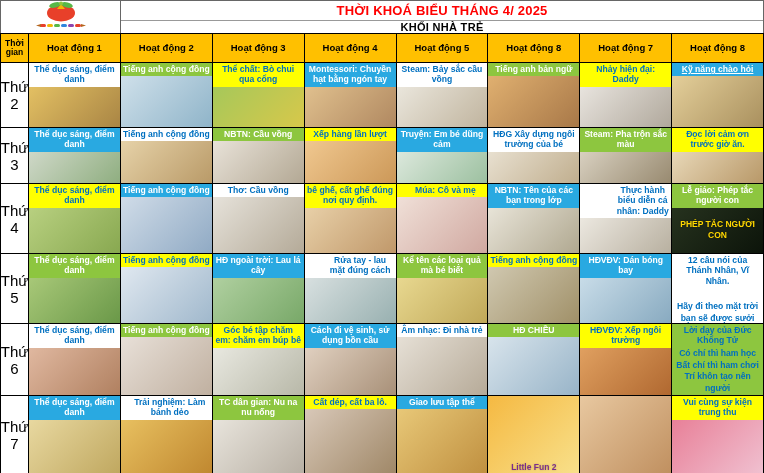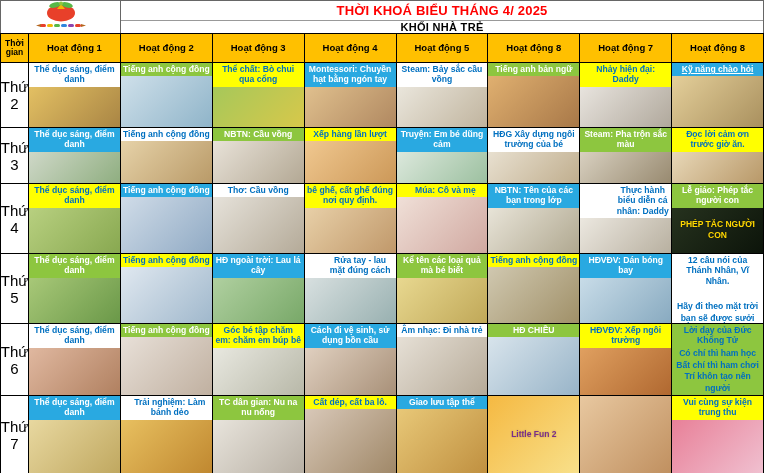--- a/index.html
+++ b/index.html
@@ -268,21 +268,21 @@
       </div>
       <div class="g-cell cell bg-yellow">
         <div class="lbl" style="color: rgb(0, 112, 192);">Cất dép, cất ba lô.</div>
         <div class="photo" style="background: linear-gradient(135deg, rgb(216, 200, 184) 0%, rgb(160, 136, 104) 100%);"></div>
       </div>
       <div class="g-cell cell bg-blue">
         <div class="lbl" style="color: rgb(255, 255, 255);">Giao lưu tập thể</div>
         <div class="photo" style="background: linear-gradient(135deg, rgb(232, 200, 120) 0%, rgb(192, 144, 64) 100%);"></div>
       </div>
       <div class="g-cell cell bg-white">
-        <div class="photo" style="background: linear-gradient(135deg, rgb(245, 185, 66) 0%, rgb(248, 224, 138) 100%);">
+        <div class="photo" style="background: linear-gradient(135deg, rgb(245, 185, 66) 0%, rgb(248, 224, 138) 100%); align-items: flex-end;">
           <div class="ptext" style="color: rgb(123, 45, 139);">Little Fun 2</div>
         </div>
       </div>
       <div class="g-cell cell bg-green">
         <div class="photo" style="background: linear-gradient(135deg, rgb(232, 200, 160) 0%, rgb(192, 144, 96) 100%);"></div>
       </div>
       <div class="g-cell cell bg-yellow">
         <div class="lbl" style="color: rgb(0, 112, 192);">Vui cùng sự kiện trung thu</div>
         <div class="photo" style="background: linear-gradient(135deg, rgb(232, 128, 152) 0%, rgb(240, 192, 208) 100%);"></div>
       </div>

